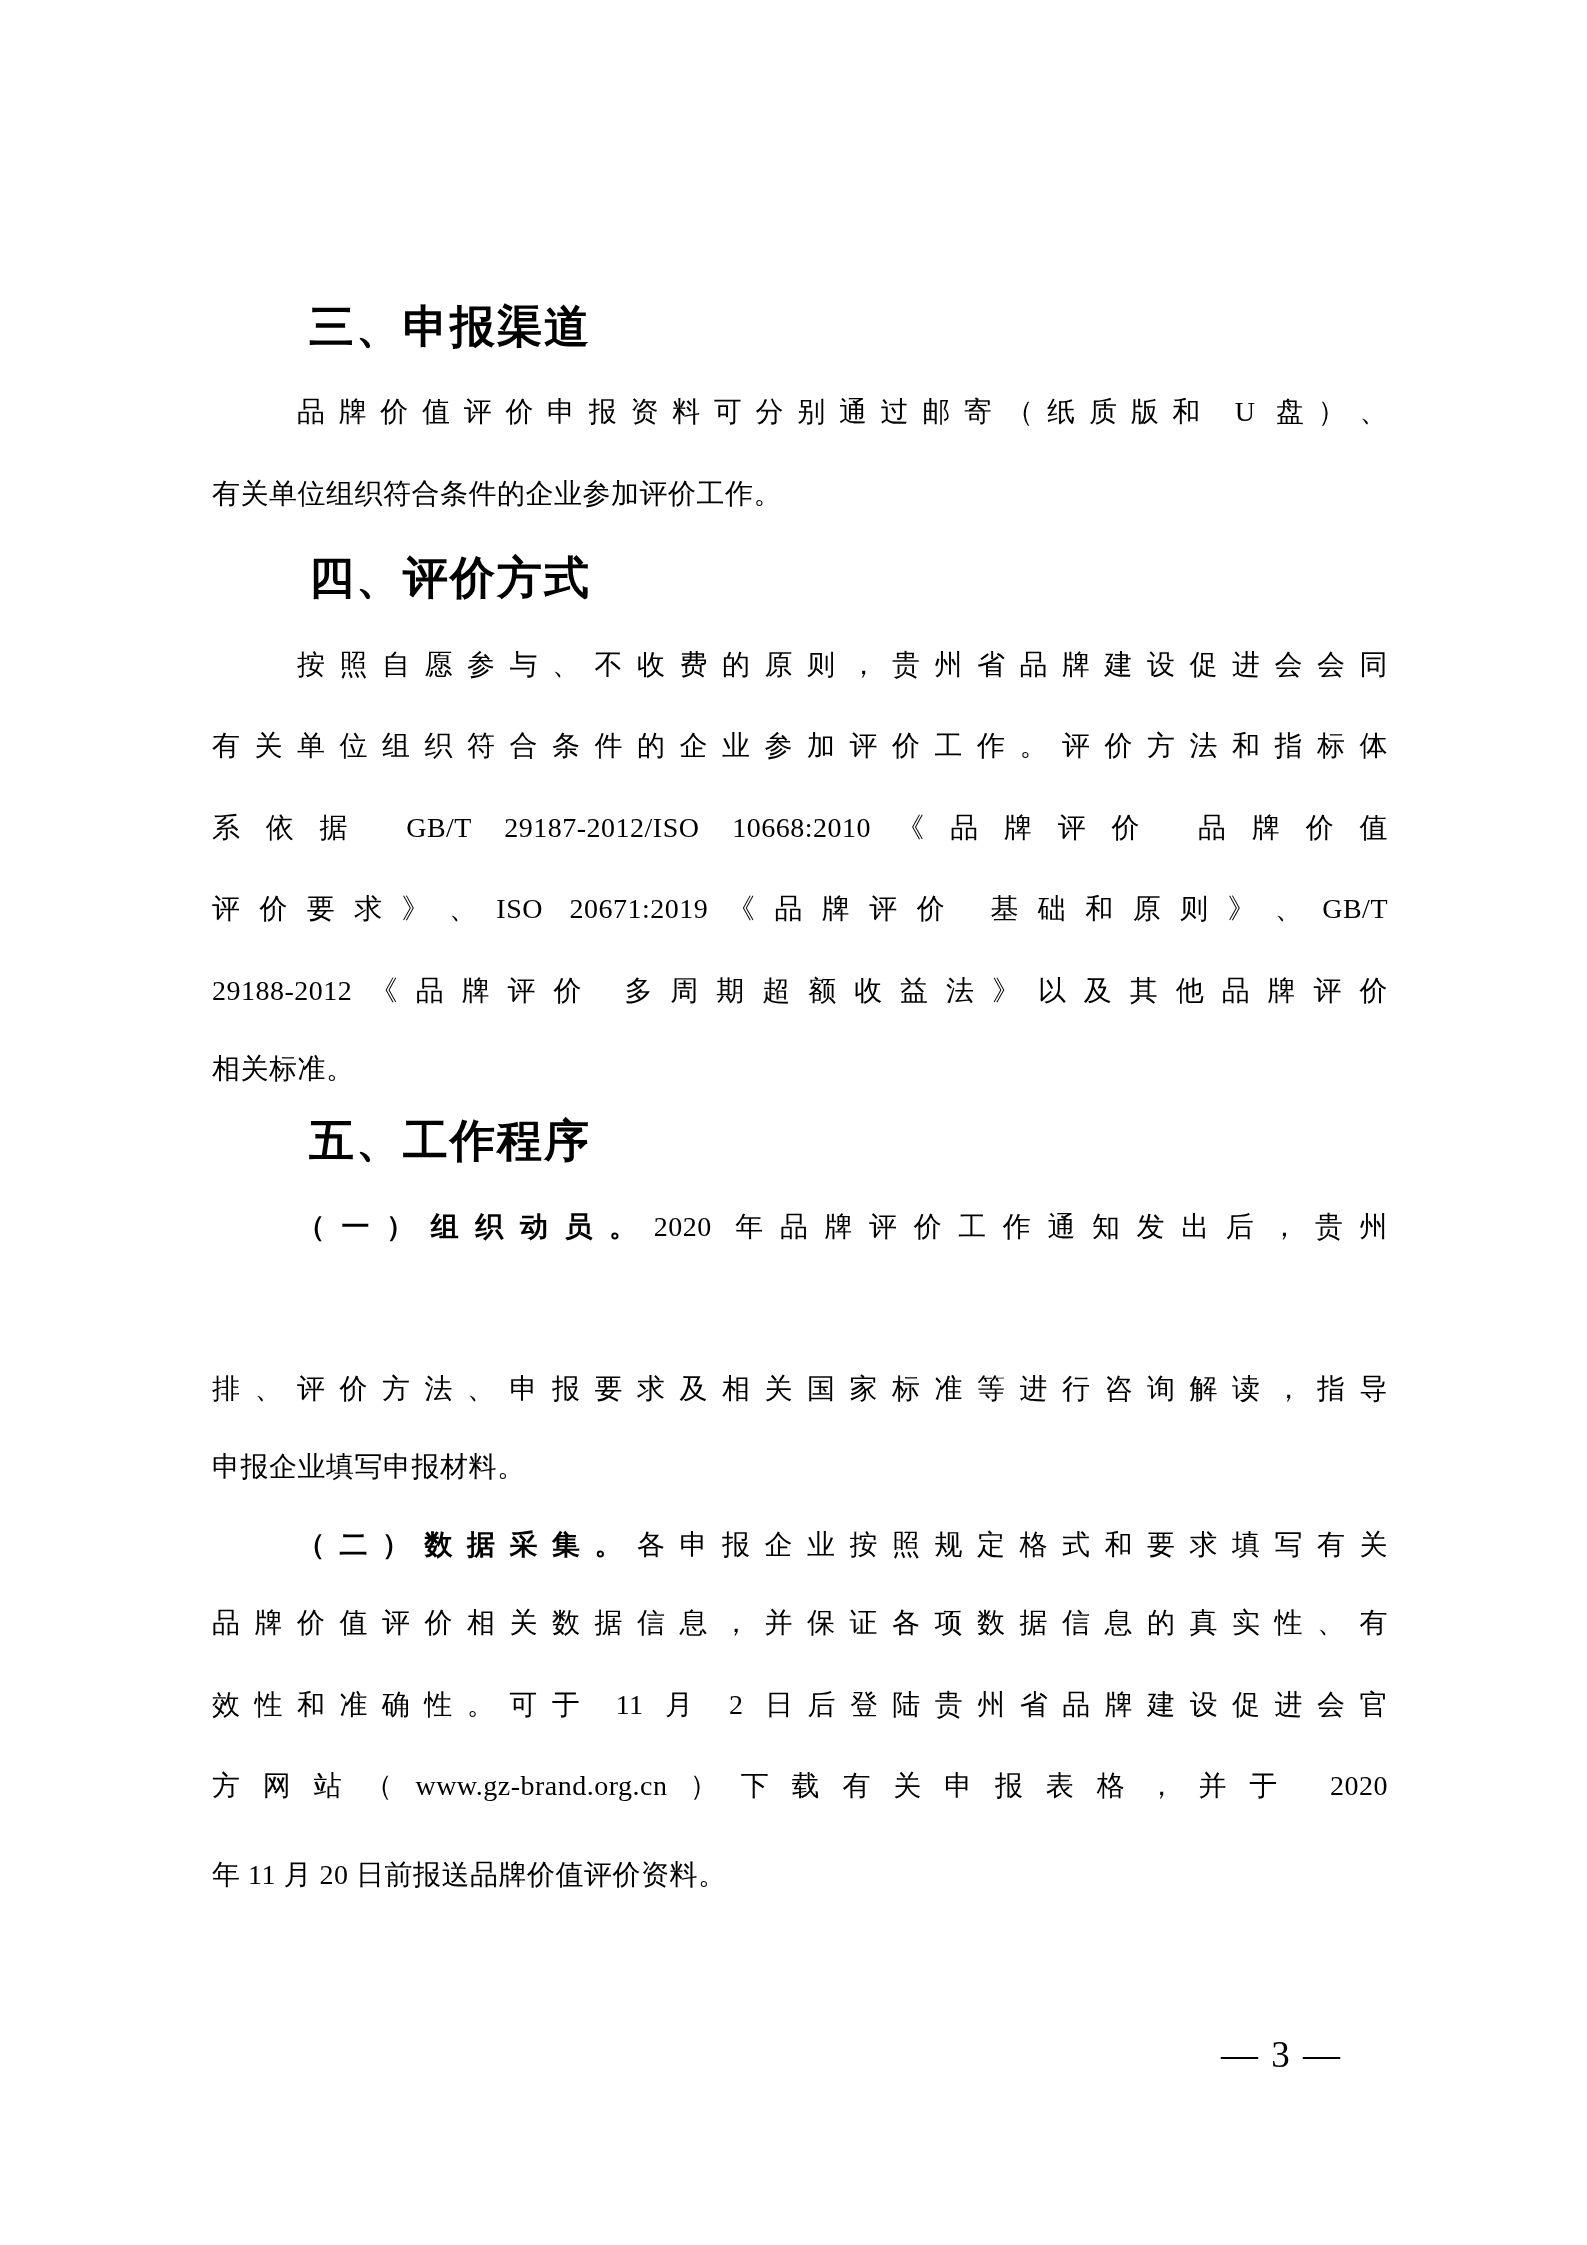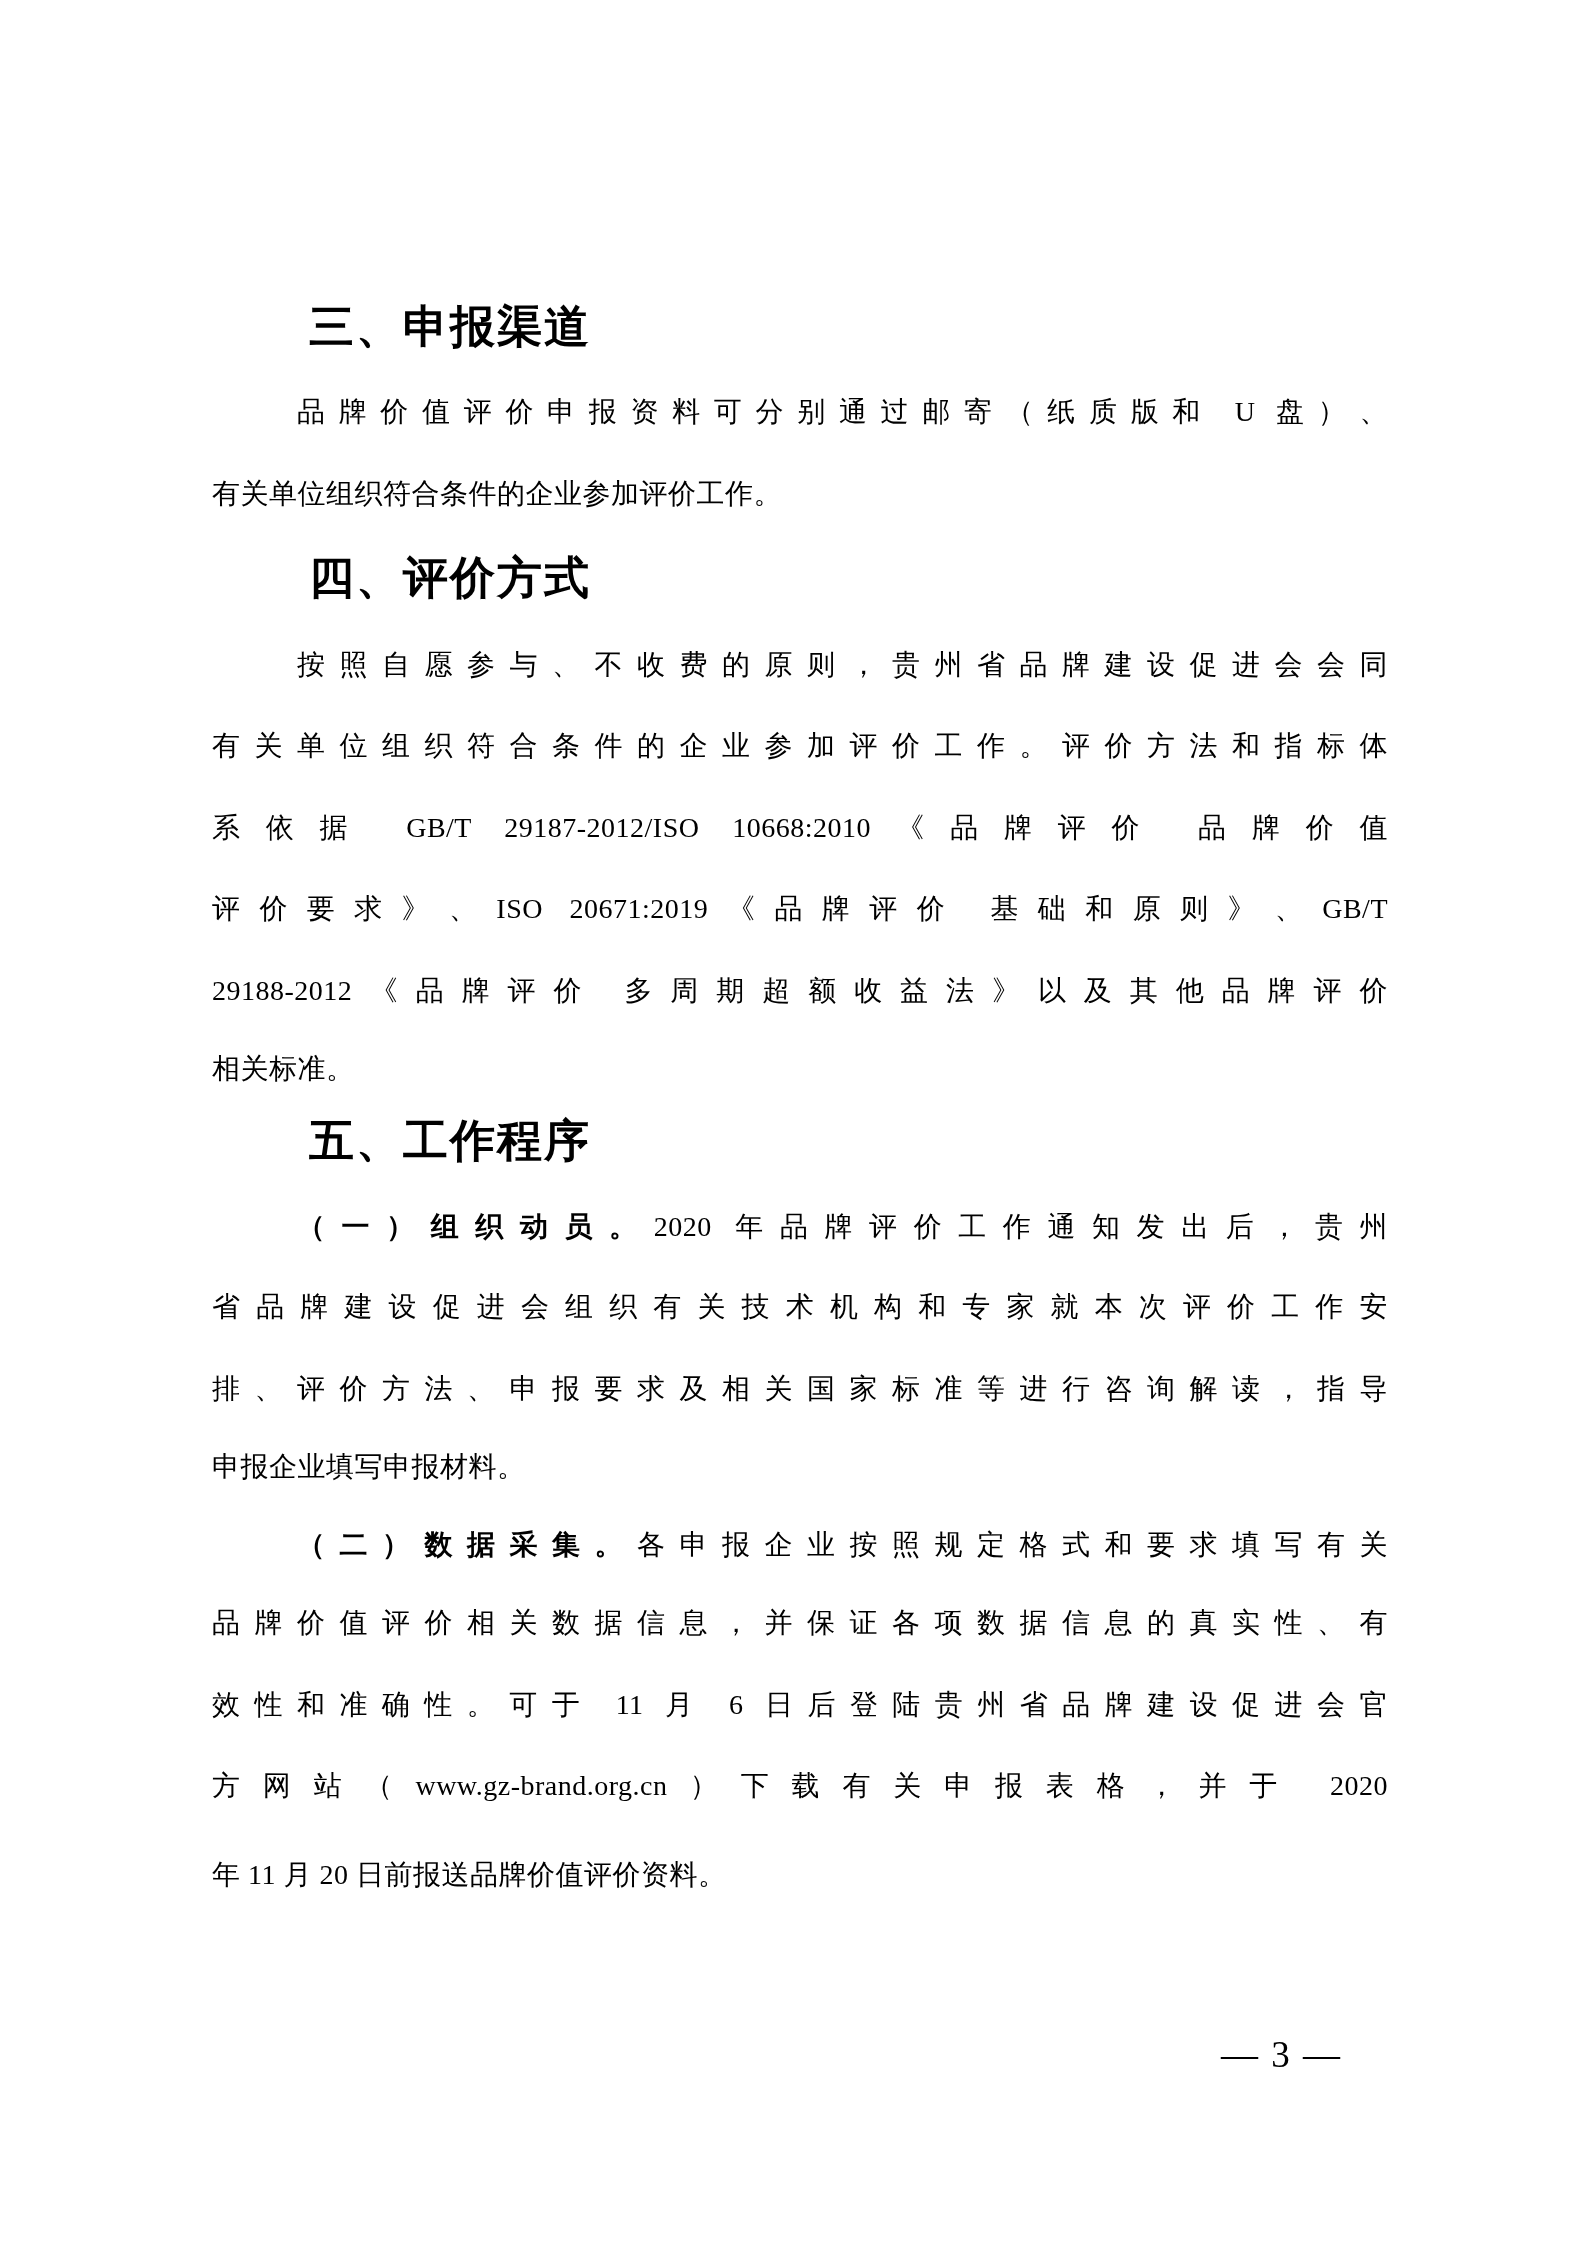--- a/index.html
+++ b/index.html
@@ -67,25 +67,24 @@
   <div class="line jline findent" style="top:636px">按照自愿参与、不收费的原则，贵州省品牌建设促进会会同</div>
   <div class="line jline" style="top:717px">有关单位组织符合条件的企业参加评价工作。评价方法和指标体</div>
   <div class="line jline" style="top:799px">系依据 GB/T 29187-2012/ISO 10668:2010《品牌评价 品牌价值</div>
   <div class="line jline" style="top:880px">评价要求》、ISO 20671:2019《品牌评价 基础和原则》、GB/T</div>
   <div class="line jline" style="top:962px">29188-2012《品牌评价 多周期超额收益法》以及其他品牌评价</div>
   <div class="line lline" style="top:1040px">相关标准。</div>
 
   <div class="heading" style="top:1112px">五、工作程序</div>
 
   <div class="line jline findent" style="top:1198px"><span class="lead">（一）组织动员。</span><span>2020 年品牌评价工作通知发出后，贵州</span></div>
-  <div class="line jline" style="top:1278px">省品牌建设促进会组织有关技术机构和专家就本次评价工作安</div>
   <div class="line jline" style="top:1360px">排、评价方法、申报要求及相关国家标准等进行咨询解读，指导</div>
   <div class="line lline" style="top:1438px">申报企业填写申报材料。</div>
 
   <div class="line jline findent" style="top:1516px"><span class="lead">（二）数据采集。</span><span>各申报企业按照规定格式和要求填写有关</span></div>
   <div class="line jline" style="top:1594px">品牌价值评价相关数据信息，并保证各项数据信息的真实性、有</div>
-  <div class="line jline" style="top:1676px">效性和准确性。可于 11 月 6 日后登陆贵州省品牌建设促进会官</div>
+  <div class="line jline" style="top:1676px">效性和准确性。可于 11 月 2 日后登陆贵州省品牌建设促进会官</div>
   <div class="line jline" style="top:1757px">方网站（www.gz-brand.org.cn）下载有关申报表格，并于 2020</div>
   <div class="line lline" style="top:1846px">年 11 月 20 日前报送品牌价值评价资料。</div>
 
   <div class="footer-pagenum">— 3 —</div>
 
 </div>
 
 </body></html>

